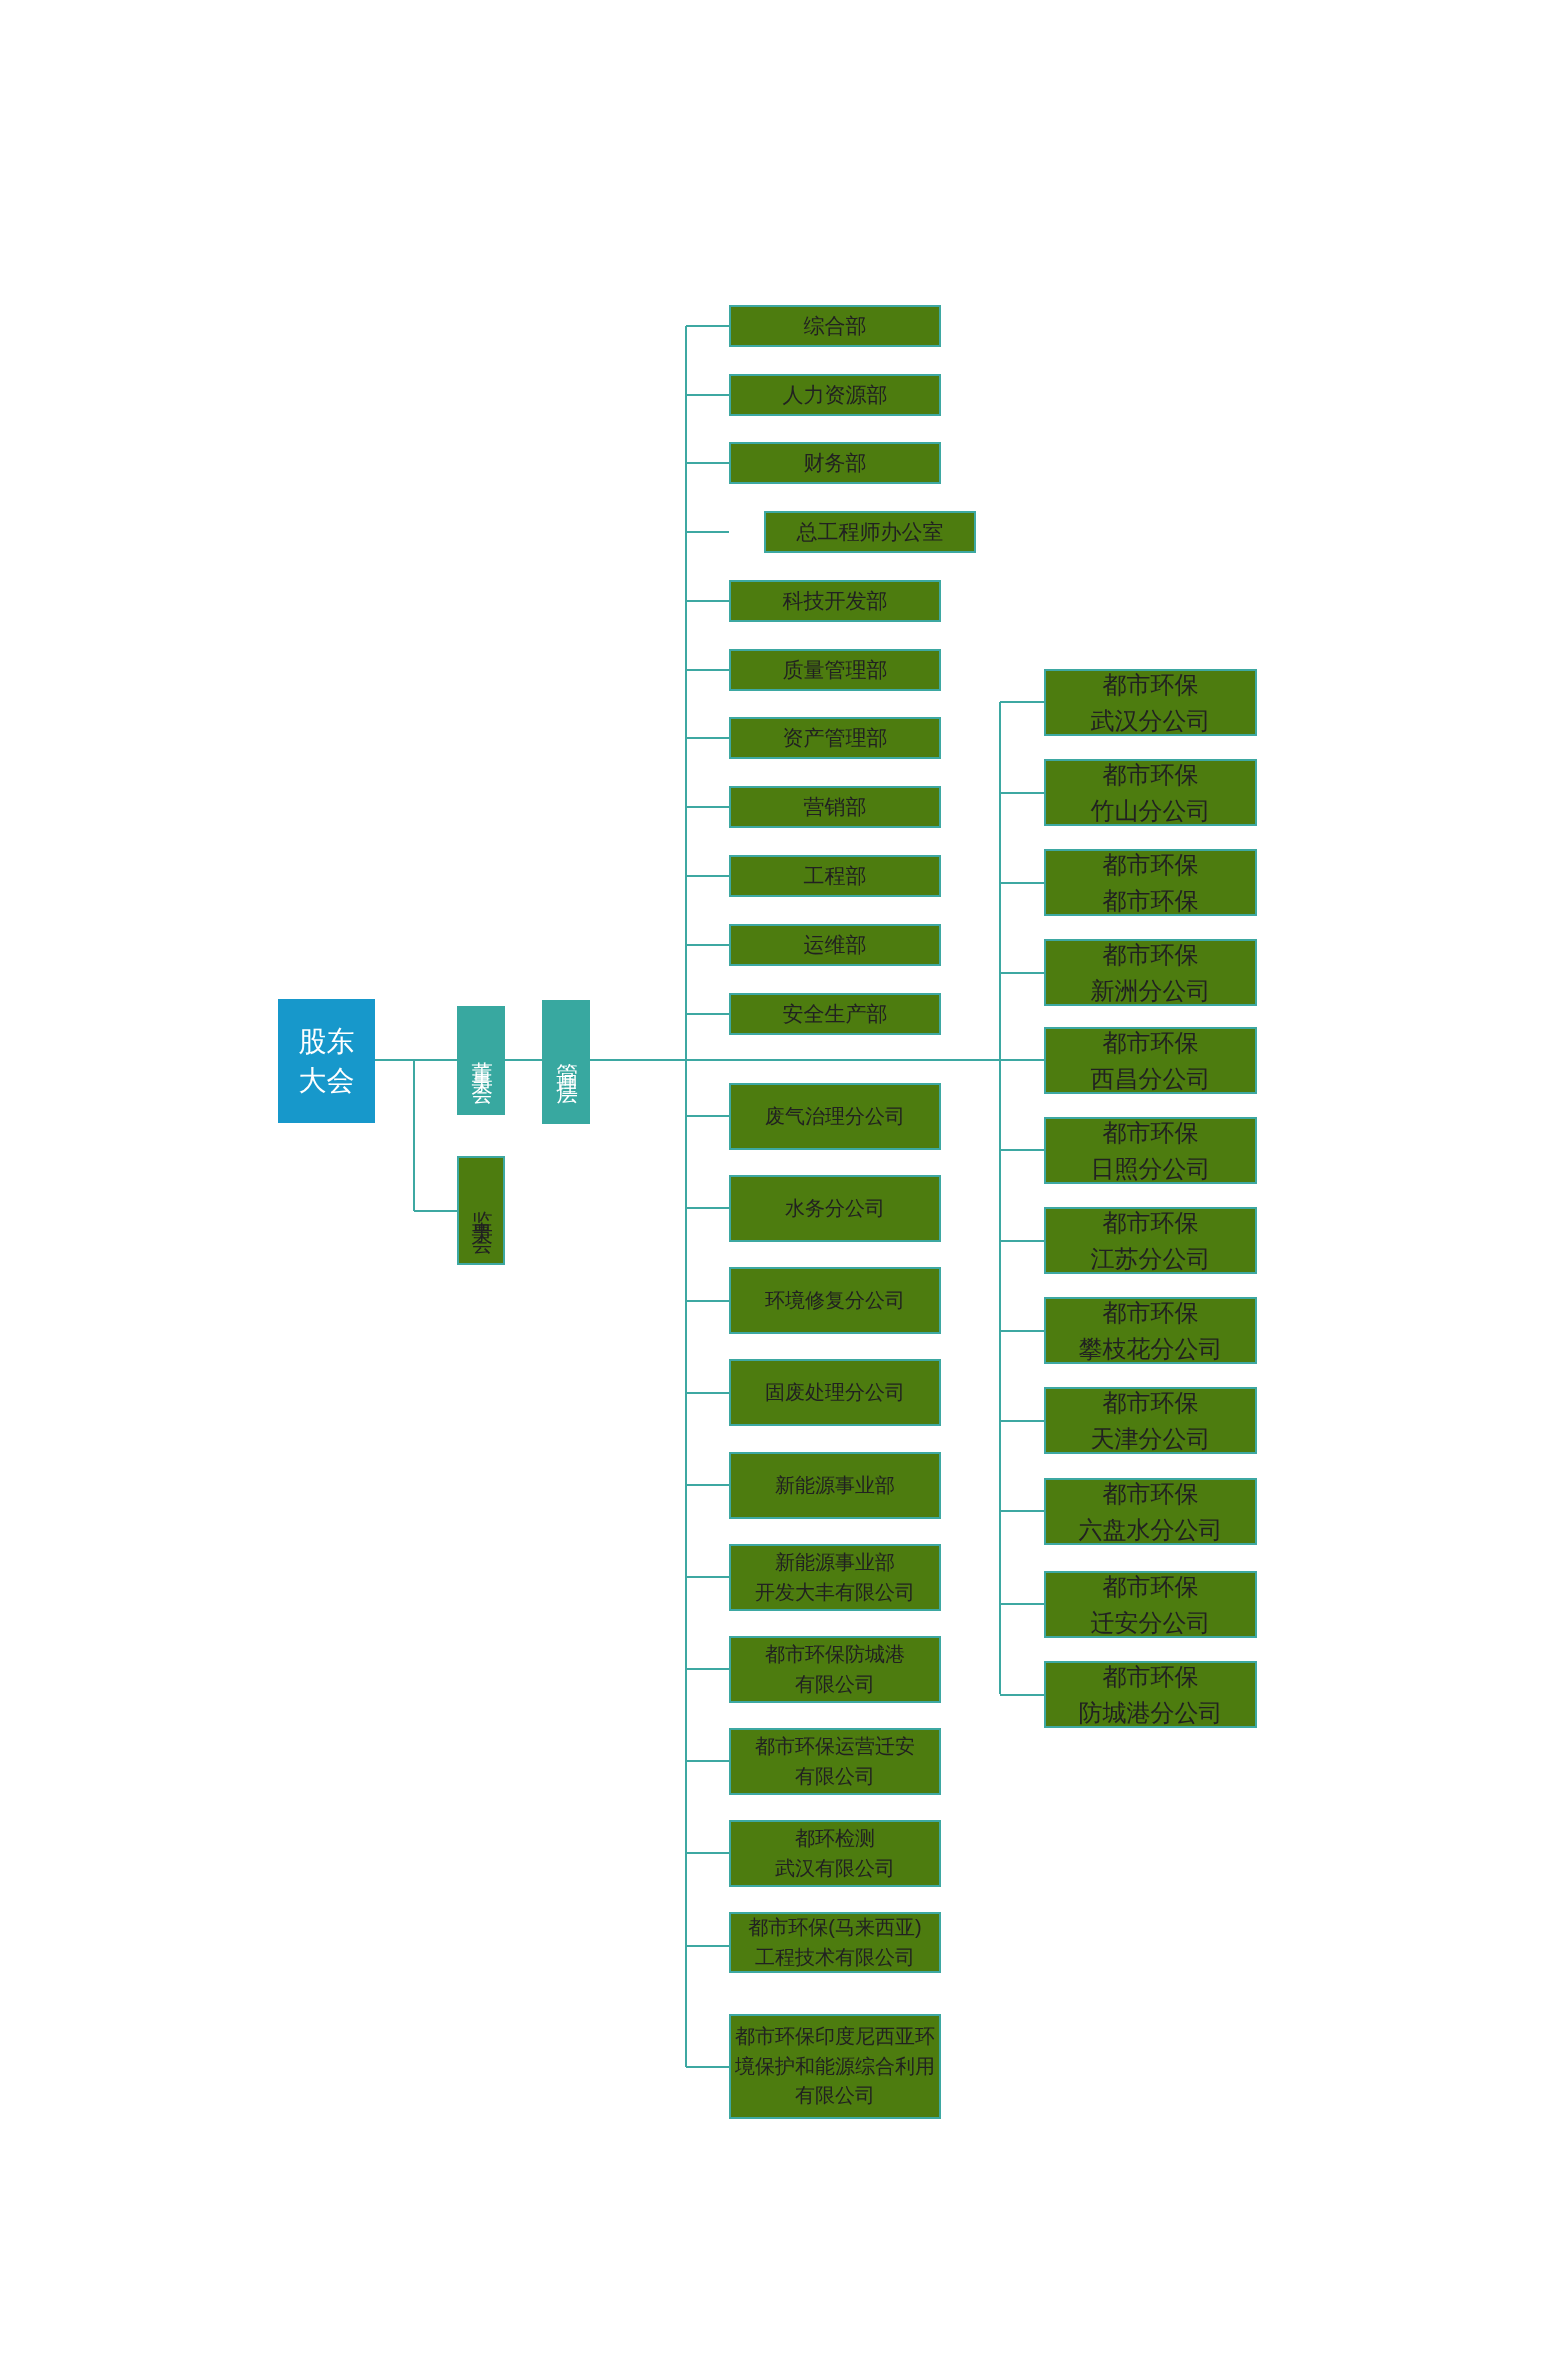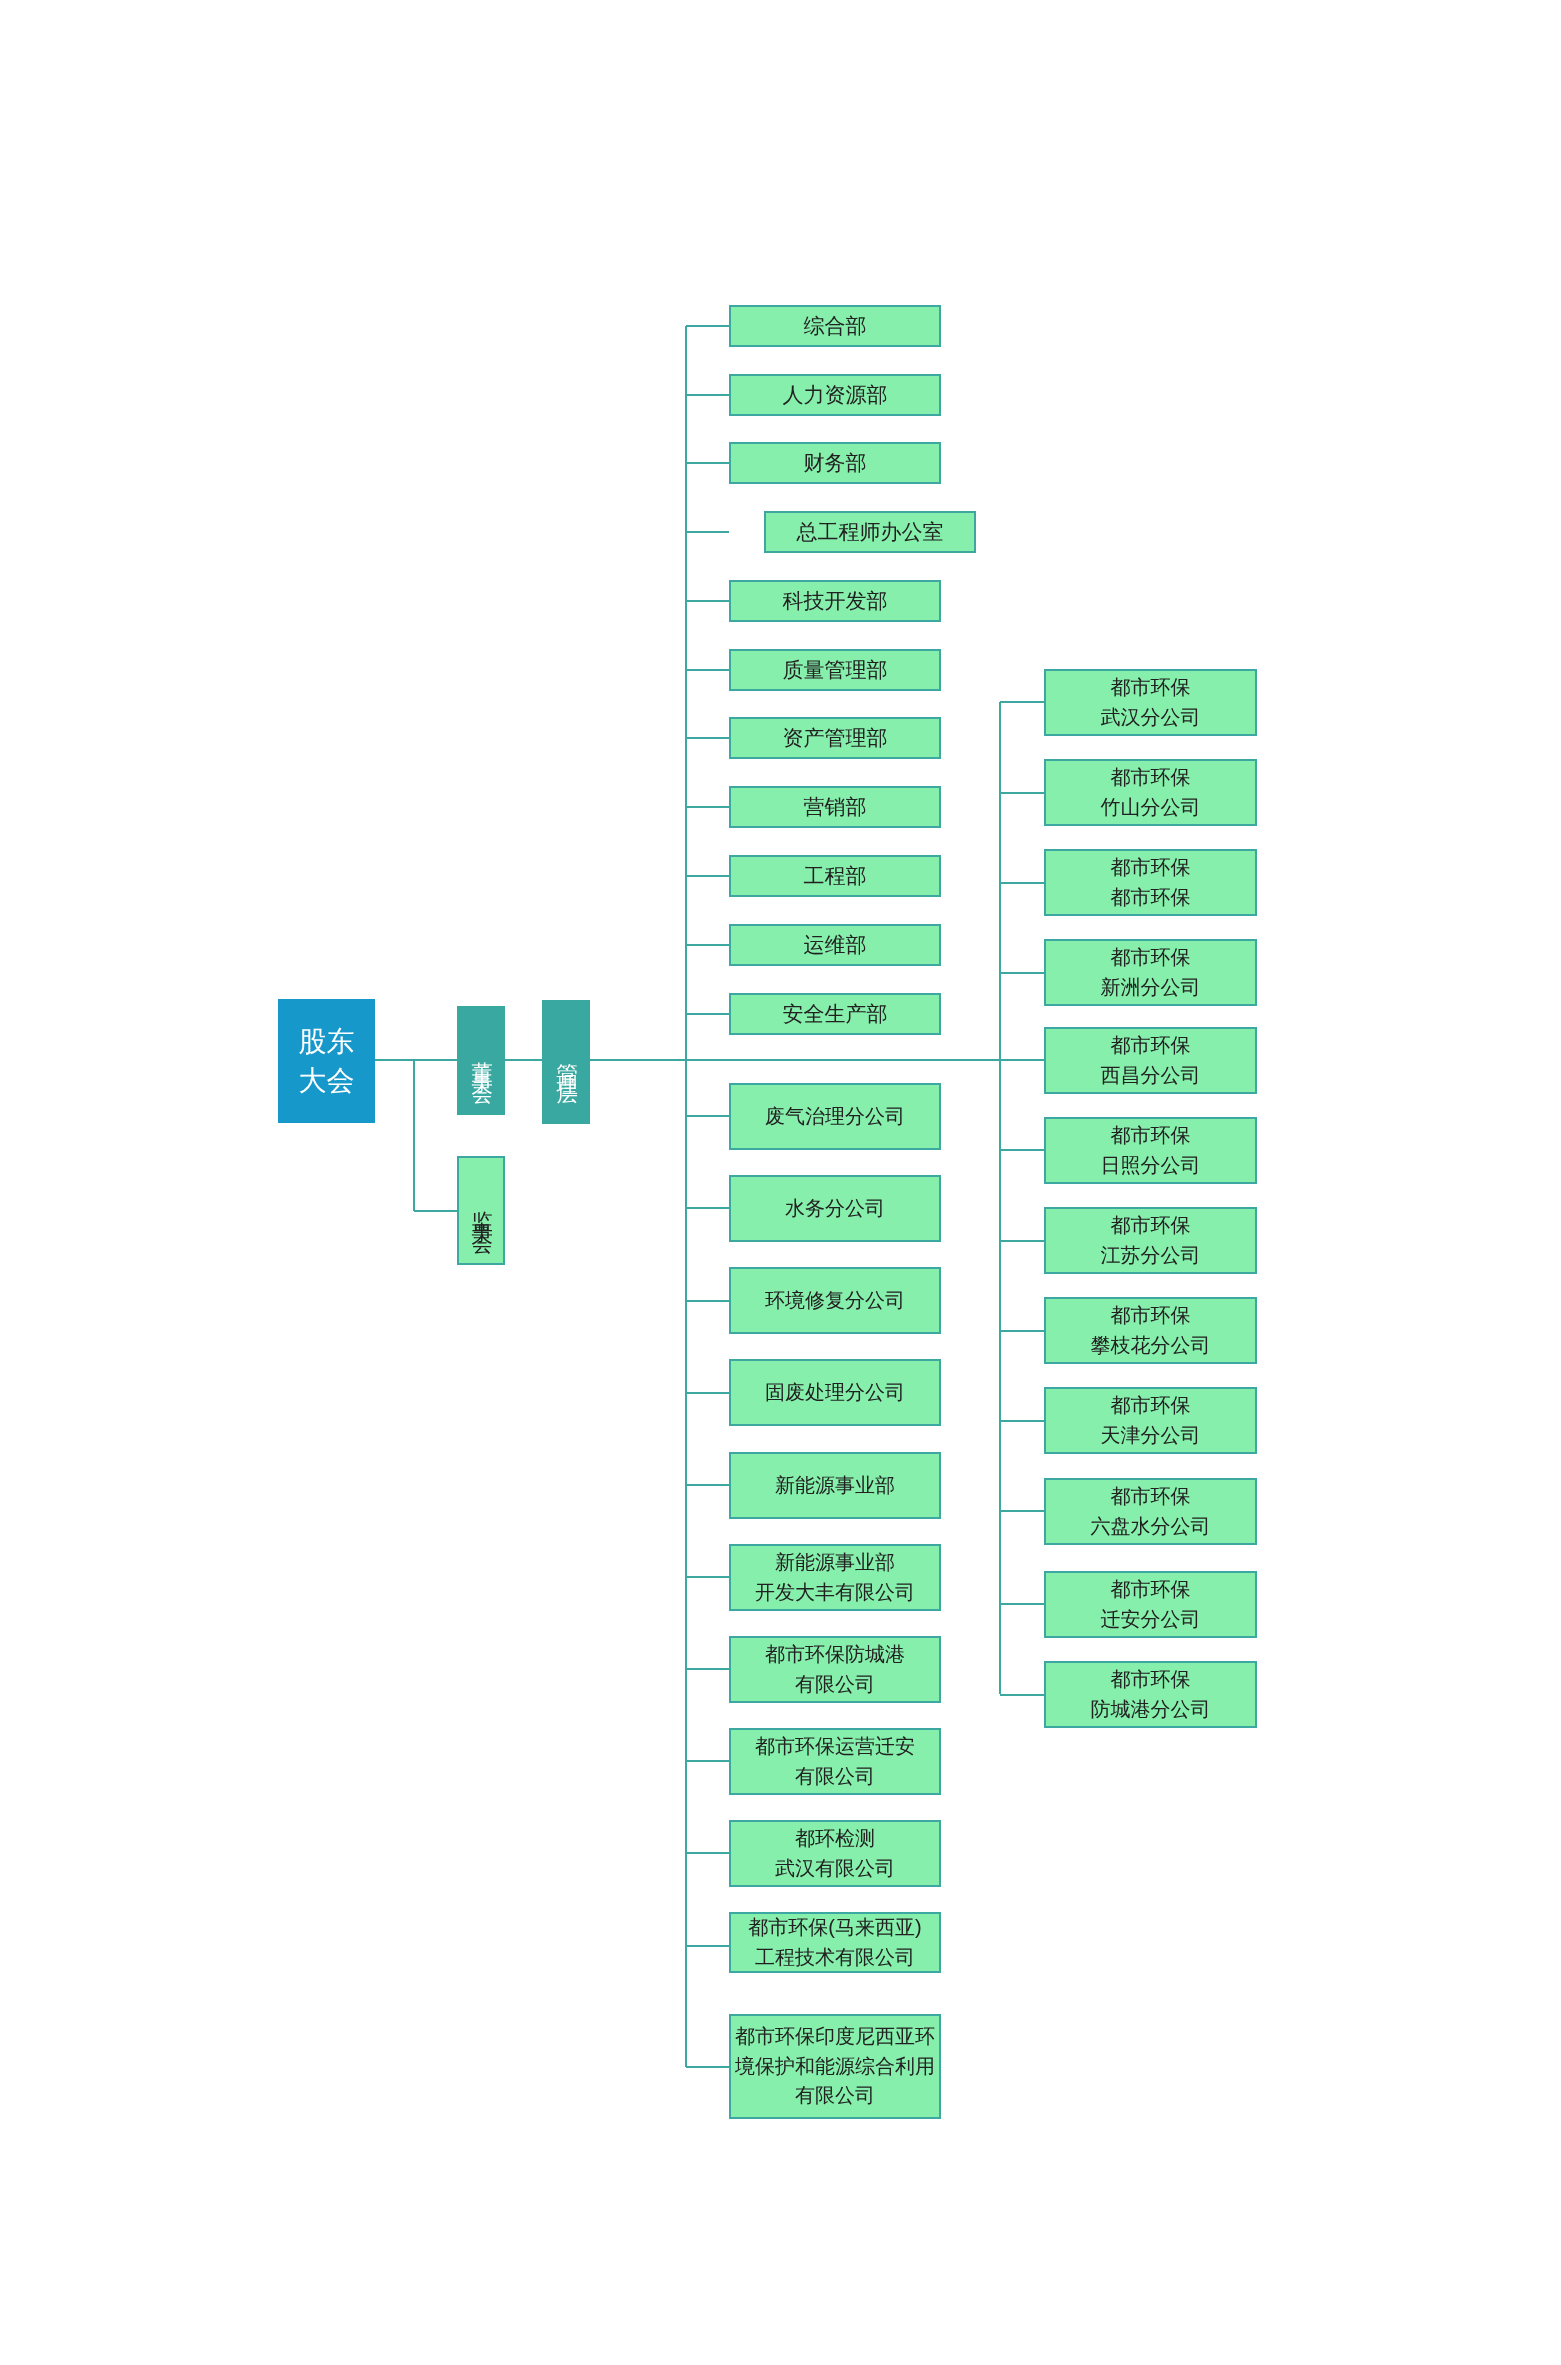--- a/index.html
+++ b/index.html
@@ -7,21 +7,21 @@
     position:relative;
     width:1562px;
     height:2366px;
     background:#ffffff;
     font-family:"Liberation Sans","DejaVu Sans",sans-serif;
     overflow:hidden;
   }
   .node{
     position:absolute;
     box-sizing:border-box;
-    background:#86efac;
+    background:#4d7c0f;
     border:2px solid var(--line,#3da8a2);
     display:flex;
     flex-direction:column;
     align-items:center;
     justify-content:center;
     text-align:center;
     color:#212121;
   }
   .node .ln{display:block;line-height:1.47;white-space:nowrap;}
   .filled{
@@ -37,21 +37,21 @@
   .vtext{
     writing-mode:vertical-rl;
     text-orientation:upright;
     letter-spacing:10.7px;
     font-size:21.4px;
     line-height:1;
   }
   .root-line{font-size:28px;line-height:1.4;color:#fff;}
   .dept-text{font-size:21px;}
   .sub-text{font-size:20px;}
-  .branch-text{font-size:20px;}
+  .branch-text{font-size:24px;}
   .hline,.vline{position:absolute;background:var(--line,#3da8a2);}
   .hline{height:2px;}
   .vline{width:2px;}
 </style>
 </head>
 <body>
 
 <div id="canvas" style="--blue: #1798cb; --teal: #38a8a0; --line: #3da8a2;">
 
   <div class="node blue" style="left:278px;top:999px;width:97px;height:124px;">

